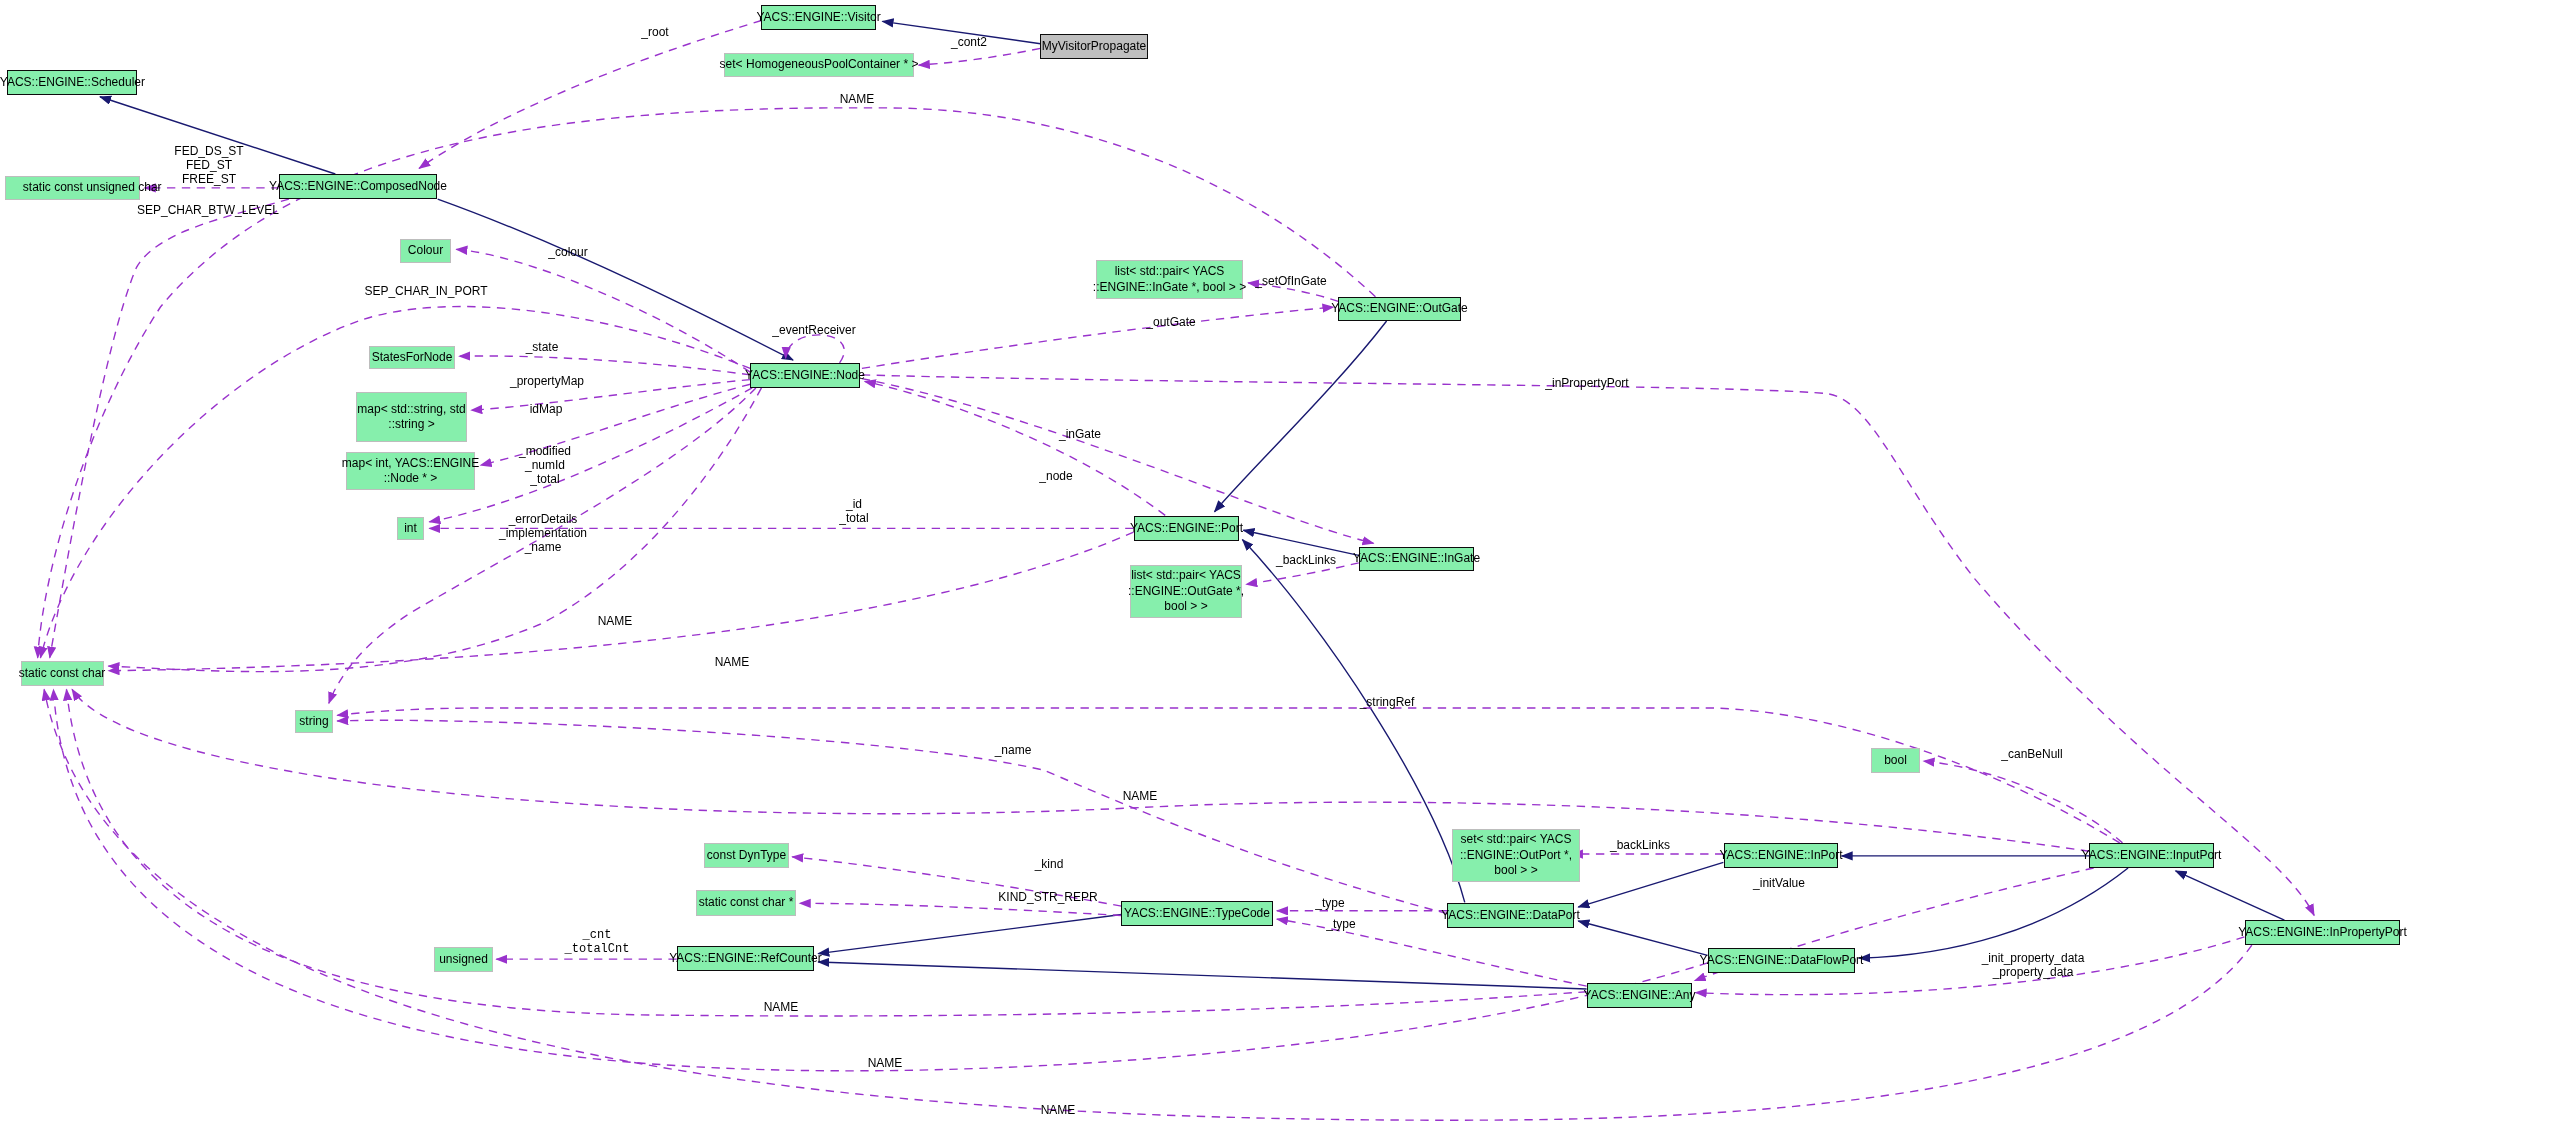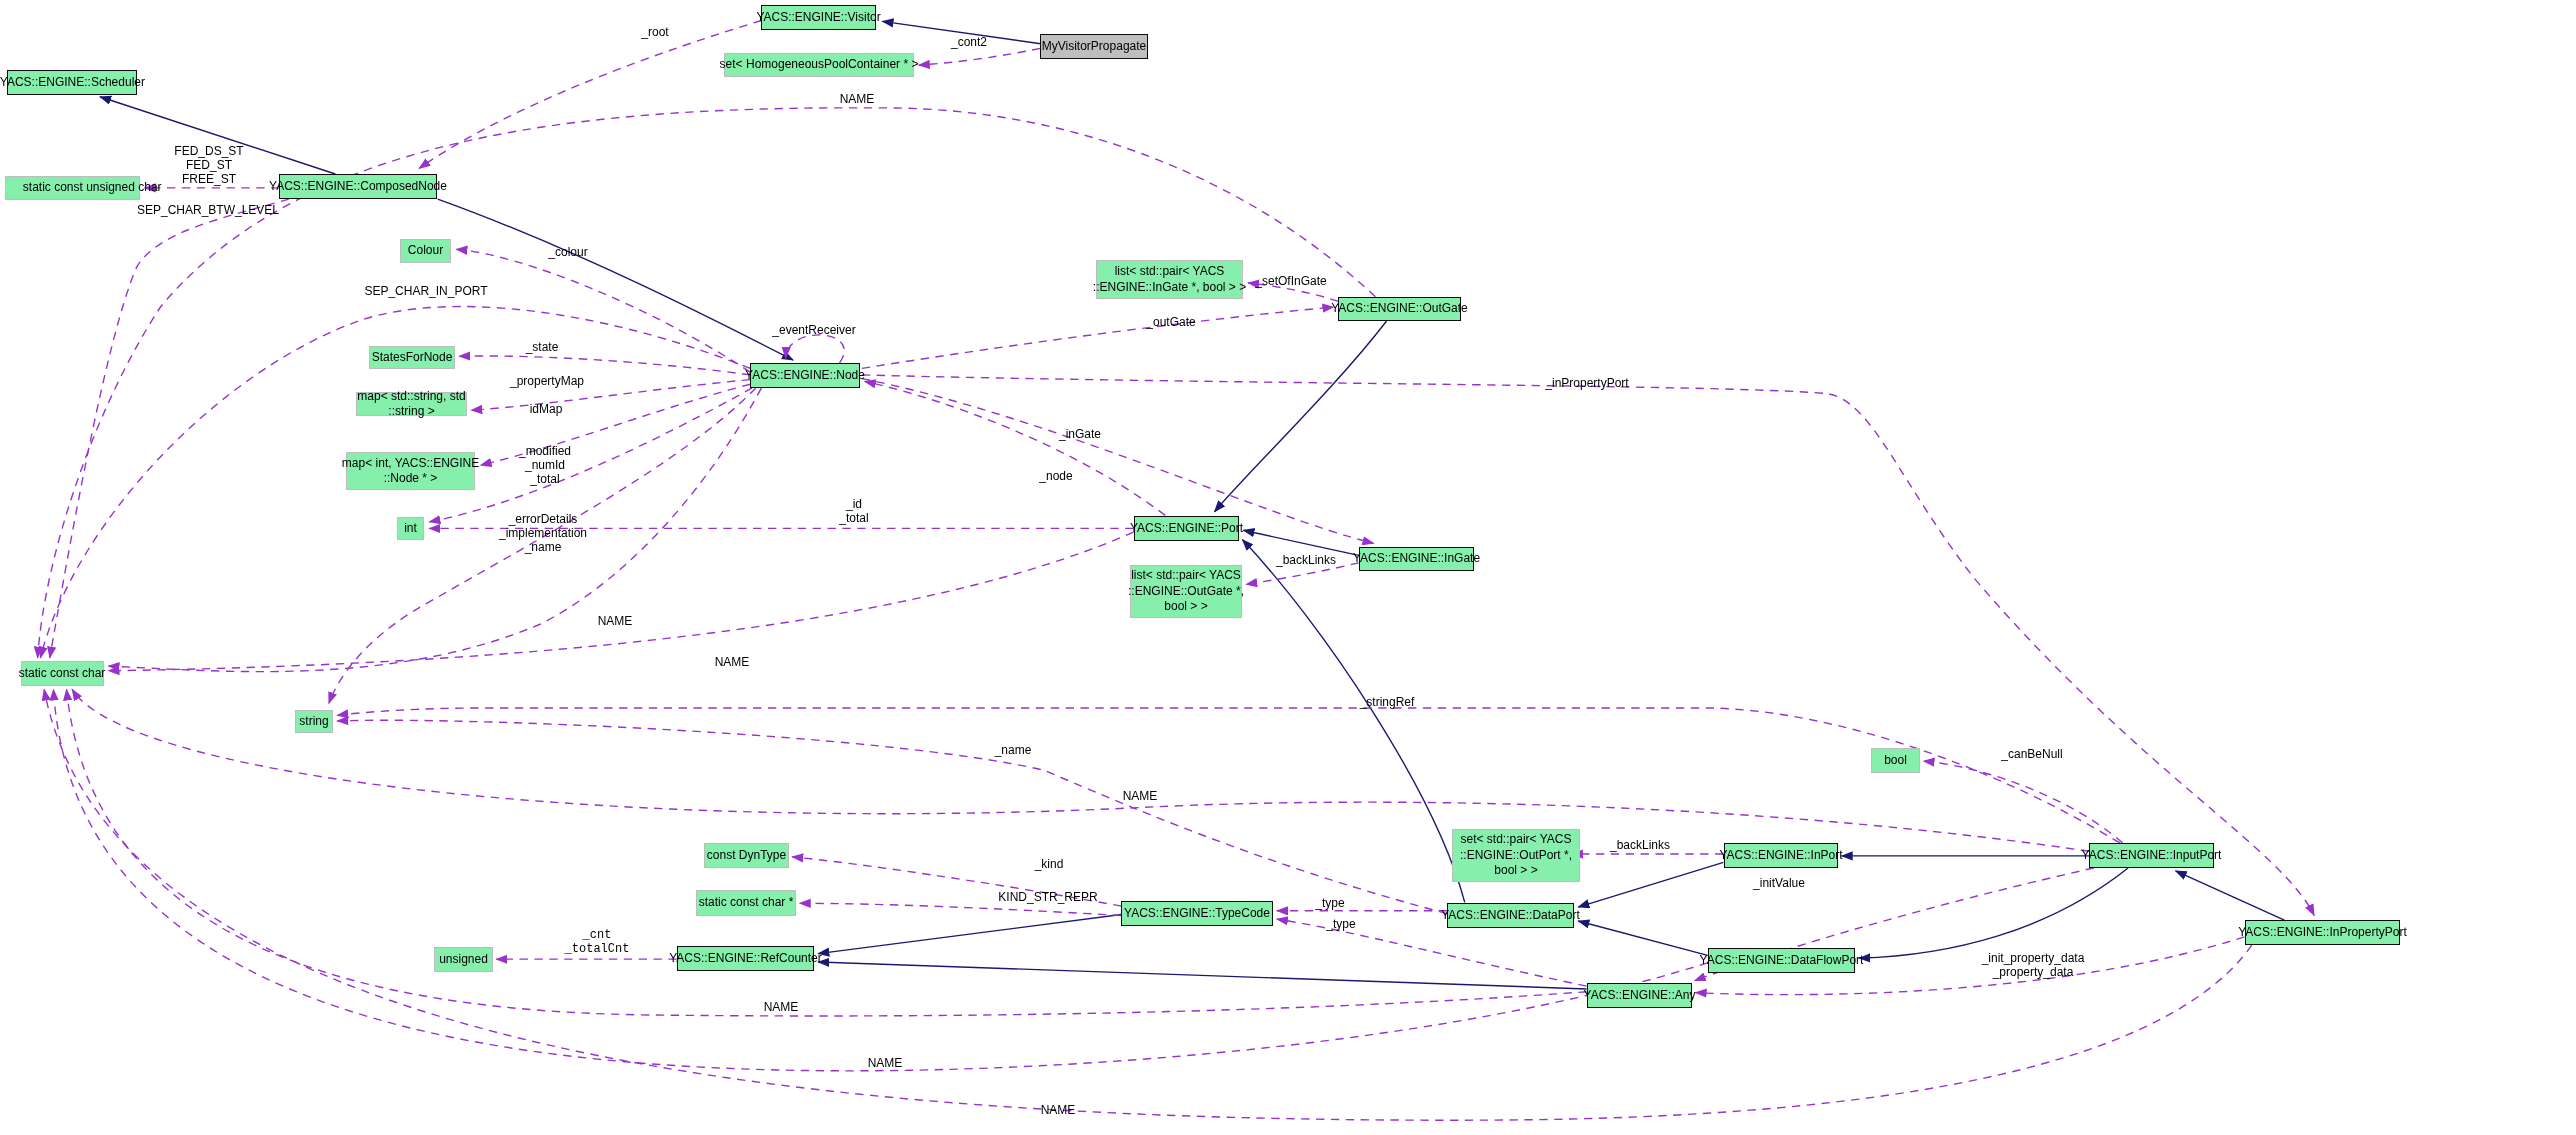--- a/index.html
+++ b/index.html
@@ -85,21 +85,21 @@
   </svg>
   <div id="node-layer">
       <div class="node class" style="left: 761px; top: 4.7px; width: 115px; height: 25px;">YACS::ENGINE::Visitor</div>
       <div class="node highlight" style="left: 1040px; top: 34px; width: 108px; height: 25px;">MyVisitorPropagate</div>
       <div class="node plain" style="left: 724px; top: 53px; width: 190px; height: 24px;">set&lt; HomogeneousPoolContainer * &gt;</div>
       <div class="node class" style="left: 7.4px; top: 70px; width: 130px; height: 25px;">YACS::ENGINE::Scheduler</div>
       <div class="node plain" style="left: 4.7px; top: 176px; width: 135px; height: 24px; padding-left: 40px;">static const unsigned char</div>
       <div class="node class" style="left: 279px; top: 174px; width: 158px; height: 25px;">YACS::ENGINE::ComposedNode</div>
       <div class="node plain" style="left: 400px; top: 239px; width: 51px; height: 24px;">Colour</div>
       <div class="node plain" style="left: 369px; top: 346px; width: 86px; height: 23px;">StatesForNode</div>
-      <div class="node plain" style="left: 356px; top: 392px; width: 111px; height: 24px;">map&lt; std::string, std
+      <div class="node plain" style="left: 356px; top: 392px; width: 111px; height: 50px;">map&lt; std::string, std
 ::string &gt;</div>
       <div class="node plain" style="left: 346px; top: 452px; width: 129px; height: 38px;">map&lt; int, YACS::ENGINE
 ::Node * &gt;</div>
       <div class="node plain" style="left: 397px; top: 517px; width: 27px; height: 23px;">int</div>
       <div class="node class" style="left: 750px; top: 363px; width: 110px; height: 25px;">YACS::ENGINE::Node</div>
       <div class="node plain" style="left: 1096px; top: 260px; width: 147px; height: 39px;">list&lt; std::pair&lt; YACS
 ::ENGINE::InGate *, bool &gt; &gt;</div>
       <div class="node class" style="left: 1338px; top: 297px; width: 123px; height: 24px;">YACS::ENGINE::OutGate</div>
       <div class="node class" style="left: 1134px; top: 516px; width: 105px; height: 25px;">YACS::ENGINE::Port</div>
       <div class="node class" style="left: 1359px; top: 547px; width: 115px; height: 24px;">YACS::ENGINE::InGate</div>

